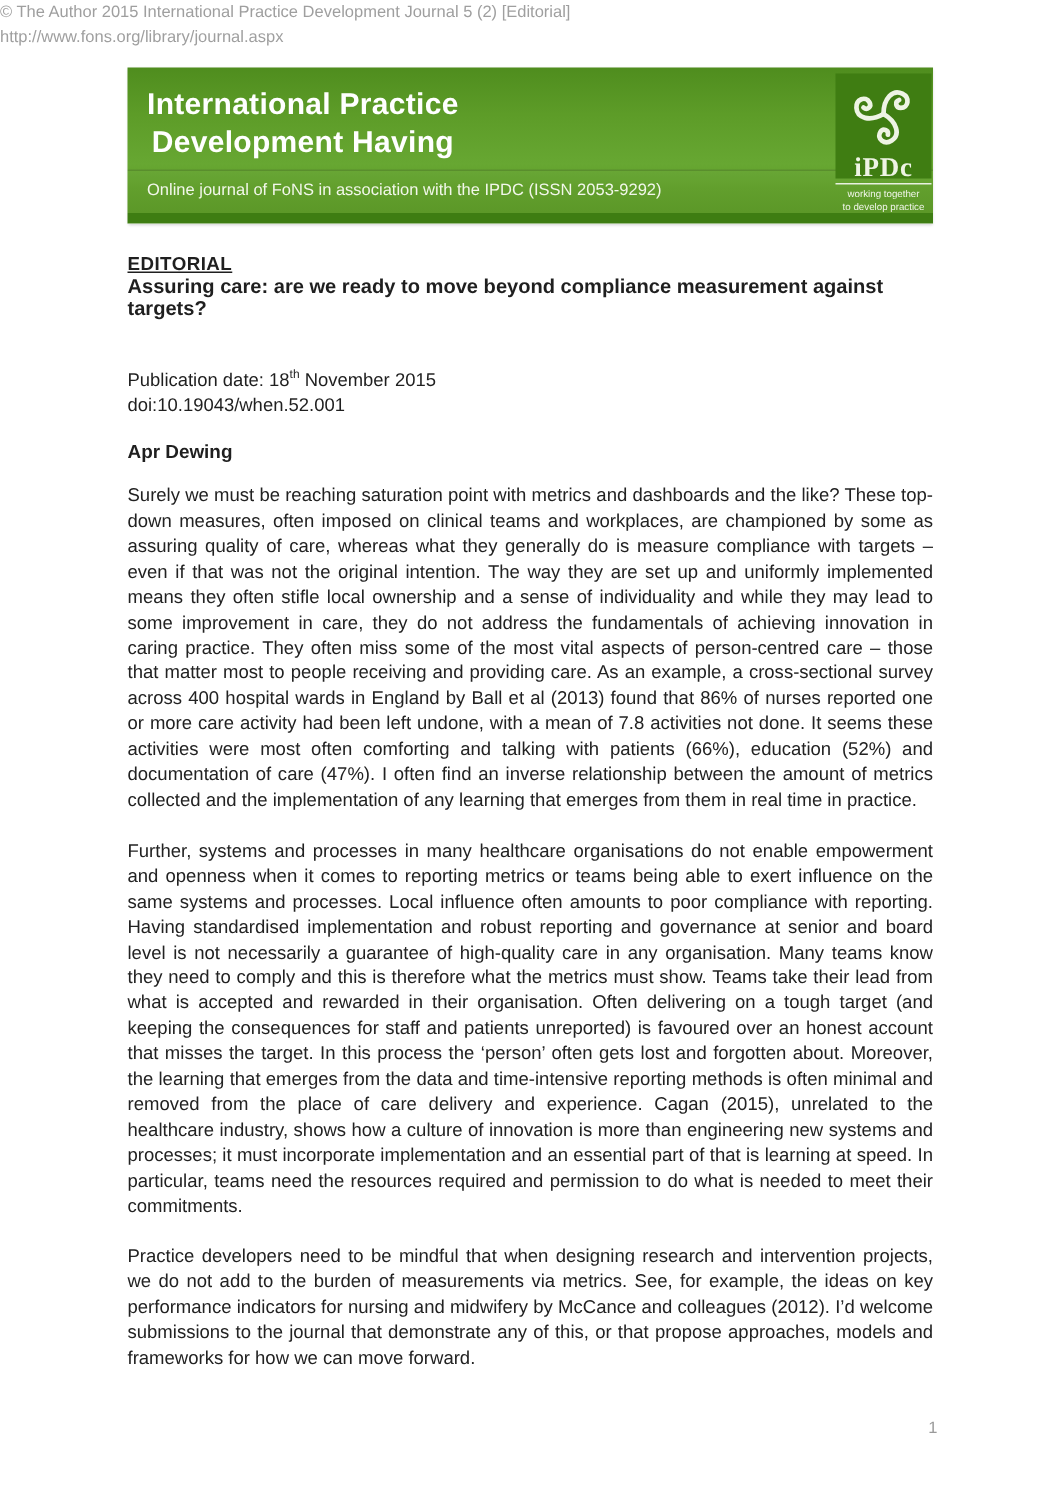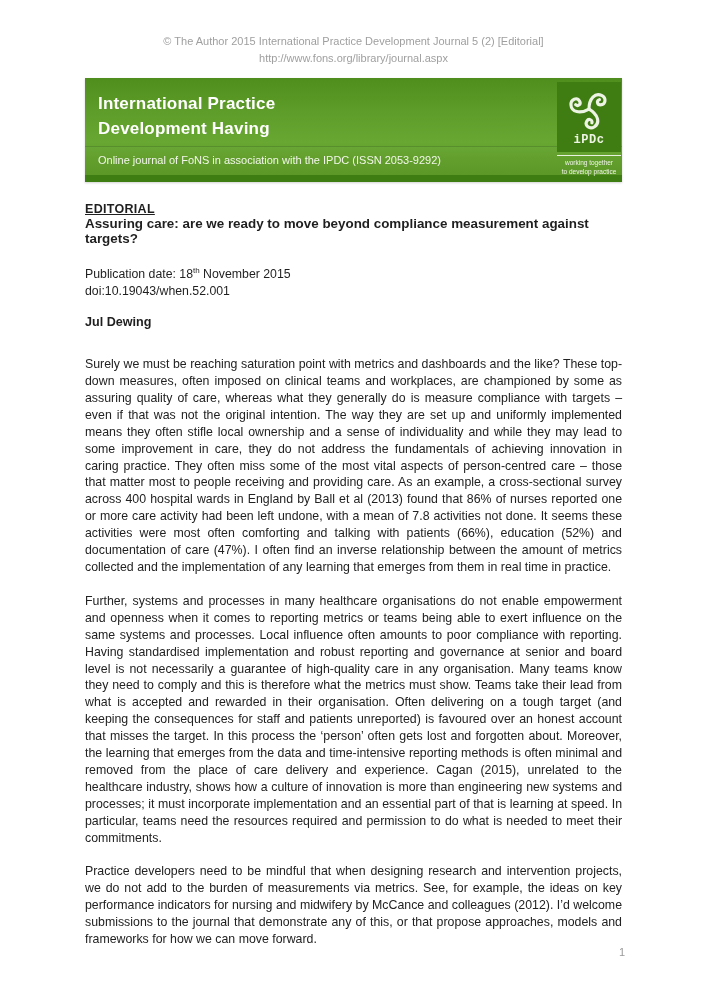--- a/index.html
+++ b/index.html
@@ -11,45 +11,45 @@
     margin: 0 auto;
     background: #ffffff;
     font-family: "Liberation Sans", sans-serif;
     color: #1f1f1f;
     overflow: hidden;
   }
   .content { margin: 0 85px; width: 537px; }
 
   
   .copyright {
-    padding-top: 33px;
-    text-align: center;
+    text-align: left;
     font-size: 11px;
     line-height: 17px;
     color: #9f9f9f;
   }
 
   
   .banner {
     position: relative;
     margin-top: 11px;
     height: 104px;
     background: linear-gradient(180deg, #4f8d1e 0%, #5d9c28 30%, #67a732 62%, #5d9c27 77%, #579522 93%, #3e7d12 93.5%, #3e7d12 100%);
     box-shadow: 0 1px 2px rgba(0,0,0,0.18);
     overflow: hidden;
   }
   .banner-title {
     position: absolute;
     left: 13px;
     top: 13px;
     color: #ffffff;
-    font-size: 17px;
+    font-size: 20px;
     font-weight: bold;
     line-height: 25px;
     letter-spacing: 0.2px;
+    text-align: center;
   }
   .banner-subtitle-strip {
     position: absolute;
     left: 0; right: 0;
     top: 68px;
     height: 29px;
     border-top: 1px solid rgba(0,0,0,0.14);
     background: rgba(255,255,255,0.03);
   }
   .banner-subtitle {
@@ -78,23 +78,23 @@
     text-align: center;
   }
   .ipdc-square {
     width: 64px;
     height: 70px;
     background: #3f7d12;
     padding-top: 3px;
   }
   .ipdc-label {
     color: #eef4e4;
-    font-family: Liberation Mono, monospace;
-    font-weight: bold;
-    font-size: 12px;
+    font-family: Liberation Serif, serif;
+    font-weight: bold;
+    font-size: 18px;
     letter-spacing: 0.5px;
     margin-top: -2px;
   }
   .ipdc-tagline {
     margin-top: 3px;
     border-top: 1px solid rgba(255,255,255,0.85);
     padding-top: 3px;
     color: #f0f5e8;
     font-size: 6.5px;
     line-height: 8.5px;
@@ -106,31 +106,31 @@
     font-size: 12.5px;
     font-weight: bold;
     letter-spacing: 0.3px;
     text-decoration: underline;
   }
   .article-title {
     font-size: 13.4px;
     font-weight: bold;
   }
   .pub-block {
-    margin-top: 16px;
+    margin-top: 28px;
     font-size: 12.3px;
     line-height: 17px;
   }
   .pub-block sup { font-size: 8px; }
   .author {
     margin-top: 15px;
     font-size: 12.6px;
     font-weight: bold;
   }
-  .body-text { margin-top: 27px; }
+  .body-text { margin-top: 14px; }
   .body-text p {
     font-size: 12.35px;
     line-height: 16.9px;
     text-align: justify;
     color: #222222;
     margin-bottom: 17px;
   }
 
   .page-number {
     position: absolute;
@@ -181,21 +181,21 @@
 
     <div class="section-label">EDITORIAL</div>
 
     <div class="article-title">Assuring care: are we ready to move beyond compliance measurement against targets?</div>
 
     <div class="pub-block">
       <div><span>Publication date: 18</span><sup>th</sup><span> November 2015</span></div>
       <div>doi:10.19043/when.52.001</div>
     </div>
 
-    <div class="author">Jul Dewing</div>
+    <div class="author">Apr Dewing</div>
 
     <div class="body-text">
       <p>Surely we must be reaching saturation point with metrics and dashboards and the like? These top-down measures, often imposed on clinical teams and workplaces, are championed by some as assuring quality of care, whereas what they generally do is measure compliance with targets – even if that was not the original intention. The way they are set up and uniformly implemented means they often stifle local ownership and a sense of individuality and while they may lead to some improvement in care, they do not address the fundamentals of achieving innovation in caring practice. They often miss some of the most vital aspects of person-centred care – those that matter most to people receiving and providing care. As an example, a cross-sectional survey across 400 hospital wards in England by Ball et al (2013) found that 86% of nurses reported one or more care activity had been left undone, with a mean of 7.8 activities not done. It seems these activities were most often comforting and talking with patients (66%), education (52%) and documentation of care (47%). I often find an inverse relationship between the amount of metrics collected and the implementation of any learning that emerges from them in real time in practice.</p>
       <p>Further, systems and processes in many healthcare organisations do not enable empowerment and openness when it comes to reporting metrics or teams being able to exert influence on the same systems and processes. Local influence often amounts to poor compliance with reporting. Having standardised implementation and robust reporting and governance at senior and board level is not necessarily a guarantee of high-quality care in any organisation. Many teams know they need to comply and this is therefore what the metrics must show. Teams take their lead from what is accepted and rewarded in their organisation. Often delivering on a tough target (and keeping the consequences for staff and patients unreported) is favoured over an honest account that misses the target. In this process the ‘person’ often gets lost and forgotten about. Moreover, the learning that emerges from the data and time-intensive reporting methods is often minimal and removed from the place of care delivery and experience. Cagan (2015), unrelated to the healthcare industry, shows how a culture of innovation is more than engineering new systems and processes; it must incorporate implementation and an essential part of that is learning at speed. In particular, teams need the resources required and permission to do what is needed to meet their commitments.</p>
       <p>Practice developers need to be mindful that when designing research and intervention projects, we do not add to the burden of measurements via metrics. See, for example, the ideas on key performance indicators for nursing and midwifery by McCance and colleagues (2012). I’d welcome submissions to the journal that demonstrate any of this, or that propose approaches, models and frameworks for how we can move forward.</p>
     </div>
 
   </div>
 
   <div class="page-number">1</div>

